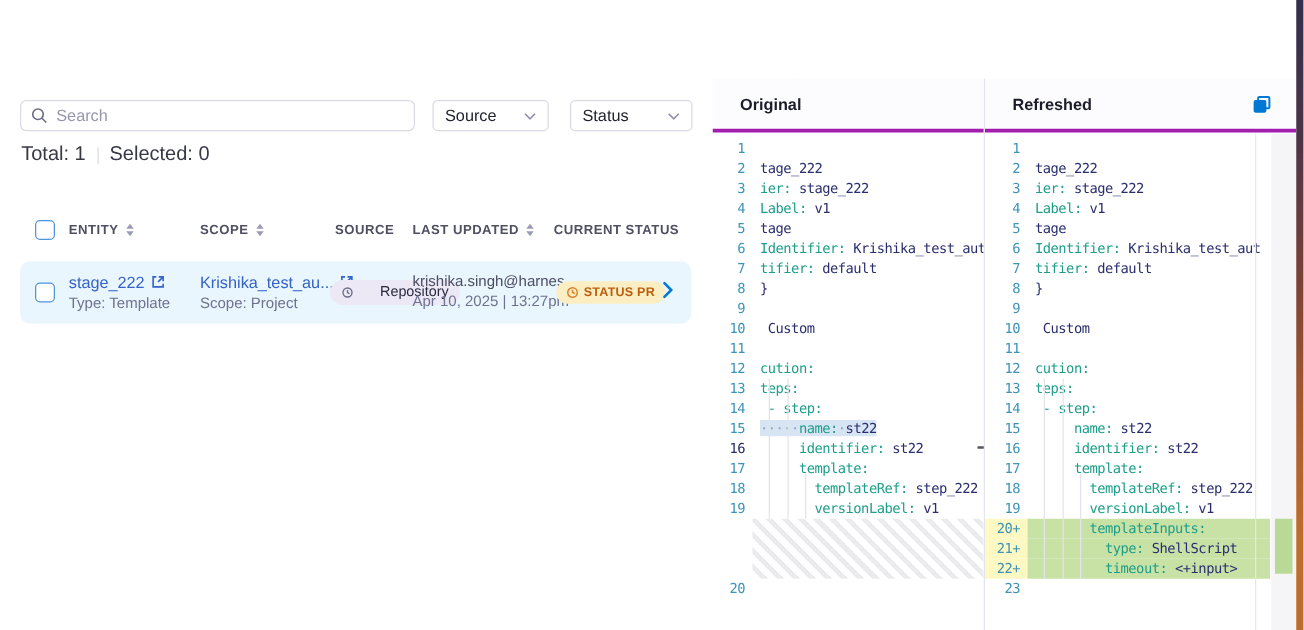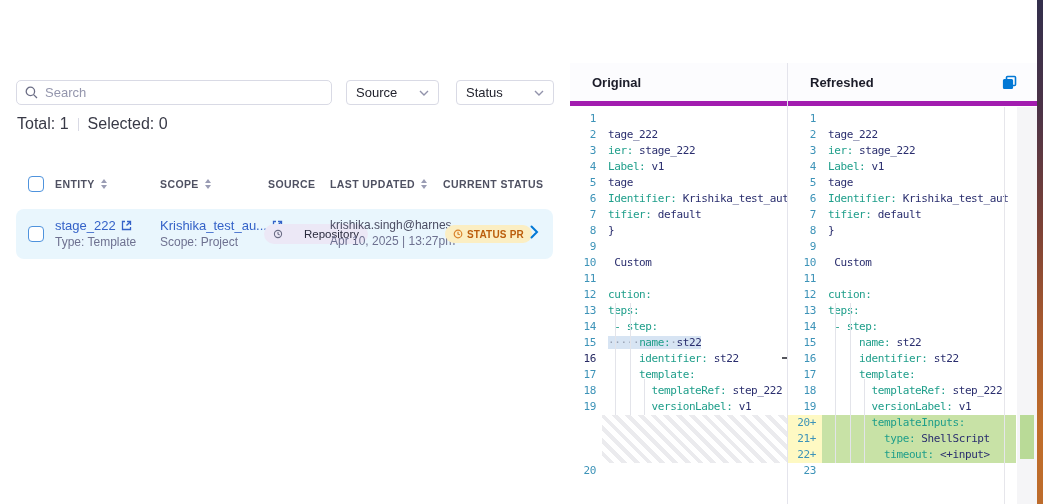--- a/index.html
+++ b/index.html
@@ -66,21 +66,21 @@
   .chip-status { position:absolute; left:429px; top:16px; height:18px; background:var(--pending-bg);
                  border-radius:9px; display:flex; align-items:center; gap:4px; padding:0 8px;
                  font-size:10px; font-weight:bold; color:var(--pending-text); letter-spacing:.2px; white-space:nowrap; }
   .row-chevron { position:absolute; left:514px; top:16px; cursor:pointer; display:flex; }
 
   
   .diff { position:absolute; top:63px; left:570px; right:6px; bottom:0; background:#fff; display:flex; }
   .pane { position:relative; height:100%; overflow:hidden; }
   .pane-original { width:218px; border-right:1px solid #e4e4ec; }
   .pane-refreshed { flex:1; }
-  .pane-header { height:43px; background:#fcfcfe; border-bottom:5px solid #a21caf; display:flex;
+  .pane-header { height:43px; background:#fcfcfe; border-bottom:3px solid #a21caf; display:flex;
                  align-items:center; padding:0 20px 0 22px; }
   .pane-title { font-size:13px; font-weight:bold; color:#1b1c29; }
   .copy-btn { margin-left:auto; cursor:pointer; display:flex; }
 
   .code { position:absolute; top:44px; left:0; right:0; bottom:0; padding-top:4px; overflow:hidden;
           font-family:"DejaVu Sans Mono", monospace; font-size:11px; line-height:16px; letter-spacing:-0.4px; }
   .code-line { display:flex; height:16px; white-space:pre; }
   .ln { flex:0 0 32px; text-align:right; padding-right:6px; color:#3d93b8; }
   .pane-refreshed .ln { flex-basis:34px; }
   .ln.active { color:#272a63; }

